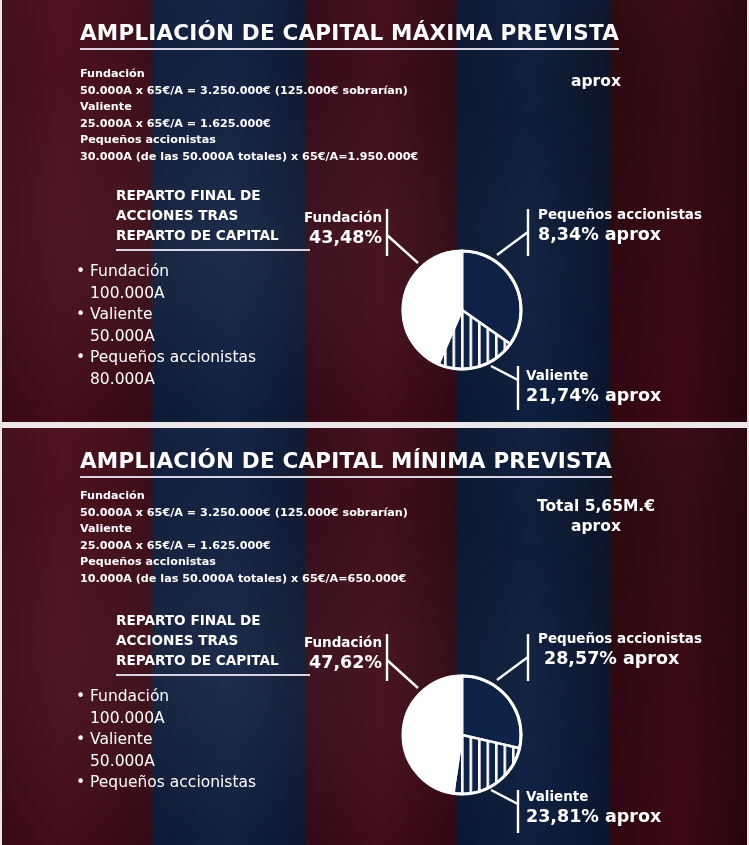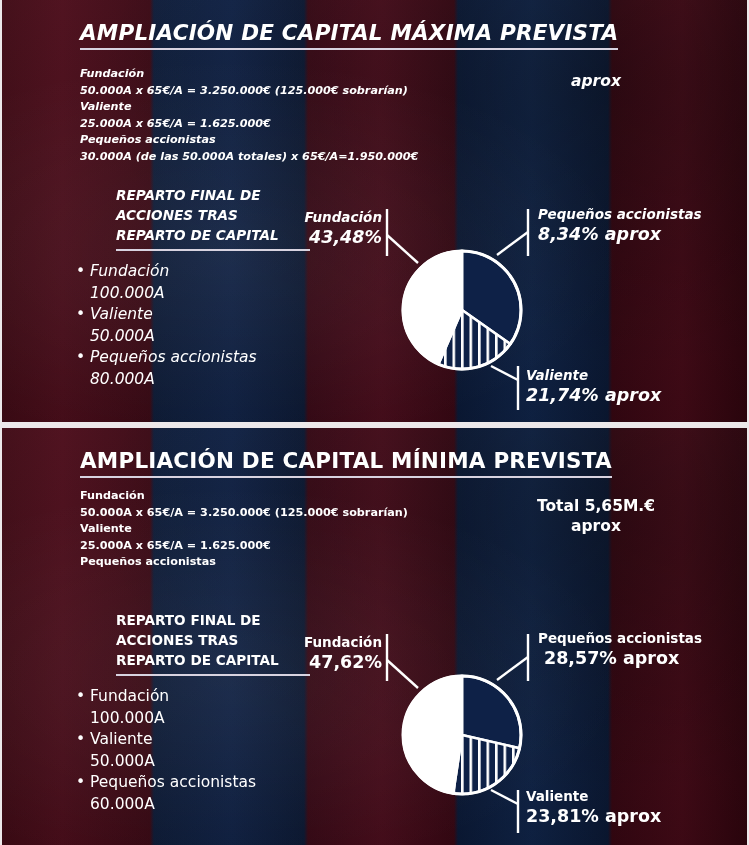--- a/index.html
+++ b/index.html
@@ -19,21 +19,21 @@
   }
   .panel::after {
     content: ""; position: absolute; inset: 0;
     background:
       radial-gradient(ellipse at 30% 60%, rgba(255,255,255,0.05), transparent 55%),
       radial-gradient(ellipse at 80% 20%, rgba(0,0,0,0.25), transparent 60%),
       linear-gradient(160deg, rgba(255,255,255,0.04), rgba(0,0,0,0.2));
     pointer-events: none;
   }
   .panel > * { position: absolute; z-index: 1; }
-  #panel-max { top: 0; height: 422px; font-style: italic; }
+  #panel-max { top: 0; height: 422px; }
   #panel-min { top: 428px; height: 417px; }
 
   .title {
     left: 78px; top: 20px; font-weight: bold; font-size: 21.5px; letter-spacing: 0.2px;
     white-space: nowrap; padding-bottom: 3px; border-bottom: 2px solid #d8d3e0;
   }
   .calc {
     left: 78px; top: 66px; font-weight: bold; font-size: 11.2px; line-height: 16.6px; white-space: nowrap;
   }
   .total {
@@ -148,20 +148,21 @@
 
 <section class="panel" id="panel-min">
   <div class="title">AMPLIACIÓN DE CAPITAL MÍNIMA PREVISTA</div>
 
   <div class="calc">
     <div>Fundación</div>
     <div>50.000A x 65€/A = 3.250.000€ (125.000€ sobrarían)</div>
     <div>Valiente</div>
     <div>25.000A x 65€/A = 1.625.000€</div>
     <div>Pequeños accionistas</div>
+    <div>10.000A (de las 50.000A totales) x 65€/A=650.000€</div>
   </div>
 
   <div class="total">
     <div>Total 5,65M.€</div>
     <div>aprox</div>
   </div>
 
   <div class="reparto-title">
     <div>REPARTO FINAL DE</div>
     <div>ACCIONES TRAS</div>
@@ -172,21 +173,20 @@
     <div class="item">
       <span class="bullet">•</span><span>Fundación</span>
       <span class="amount">100.000A</span>
     </div>
     <div class="item">
       <span class="bullet">•</span><span>Valiente</span>
       <span class="amount">50.000A</span>
     </div>
     <div class="item">
       <span class="bullet">•</span><span>Pequeños accionistas</span>
-      <span class="amount">60.000A</span>
     </div>
   </div>
 
   <svg class="pie-svg" viewBox="0 0 745 417">
     <defs>
       <pattern id="hatch2" patternUnits="userSpaceOnUse" width="8.5" height="10">
         <rect width="8.5" height="10" fill="#0e2147"></rect>
         <rect x="0" y="0" width="2.6" height="10" fill="#ffffff"></rect>
       </pattern>
     </defs>

